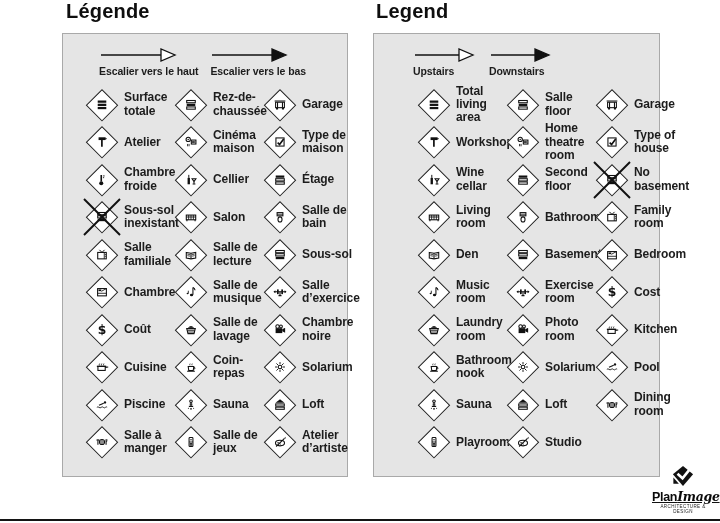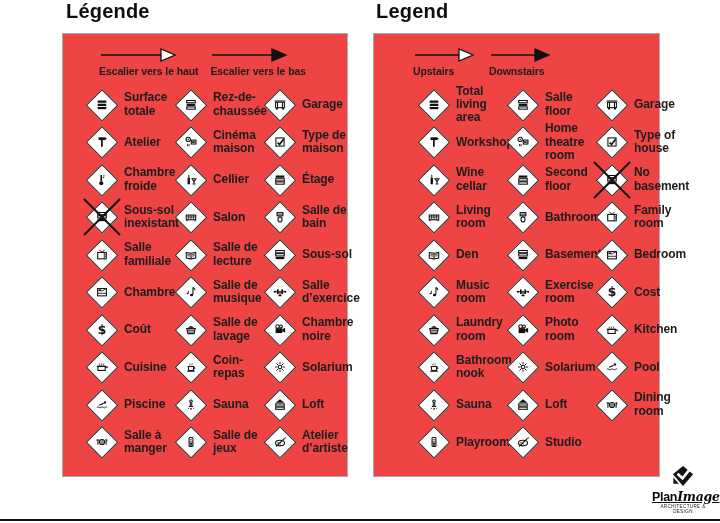--- a/index.html
+++ b/index.html
@@ -3,21 +3,21 @@
 <meta charset="utf-8">
 <style>
   html,body{margin:0;padding:0;background:#fff;}
   .page{position:relative;width:720px;height:523px;background:#fff;overflow:hidden;
         font-family:"Liberation Sans",sans-serif;color:#111;}
   .ptitle{position:absolute;top:0;margin:0;font-size:20px;font-weight:bold;
           letter-spacing:.2px;color:#0e0e0e;}
   .t-fr{left:66px;}
   .t-en{left:376px;}
   .panel{position:absolute;top:33px;height:444px;border:1.5px solid #a9a9a9;
-         background:#ef4444;box-sizing:border-box;}
+         background:#e5e5e5;box-sizing:border-box;}
   .p-fr{left:62px;width:286px;}
   .p-en{left:373px;width:287px;padding-left:21px;}
   .arrows{height:48px;display:flex;align-items:flex-start;box-sizing:border-box;
           padding-top:13px;gap:12px;}
   .p-fr .arrows{padding-left:36px;}
   .p-en .arrows{padding-left:18px;}
   .arrow-block{display:flex;flex-direction:column;}
   .arrow-label{font-size:10.5px;font-weight:bold;letter-spacing:-.1px;
                margin-top:2px;color:#1c1c1c;white-space:nowrap;}
   .grid{display:grid;grid-template-columns:repeat(3,1fr);grid-auto-rows:37.5px;

